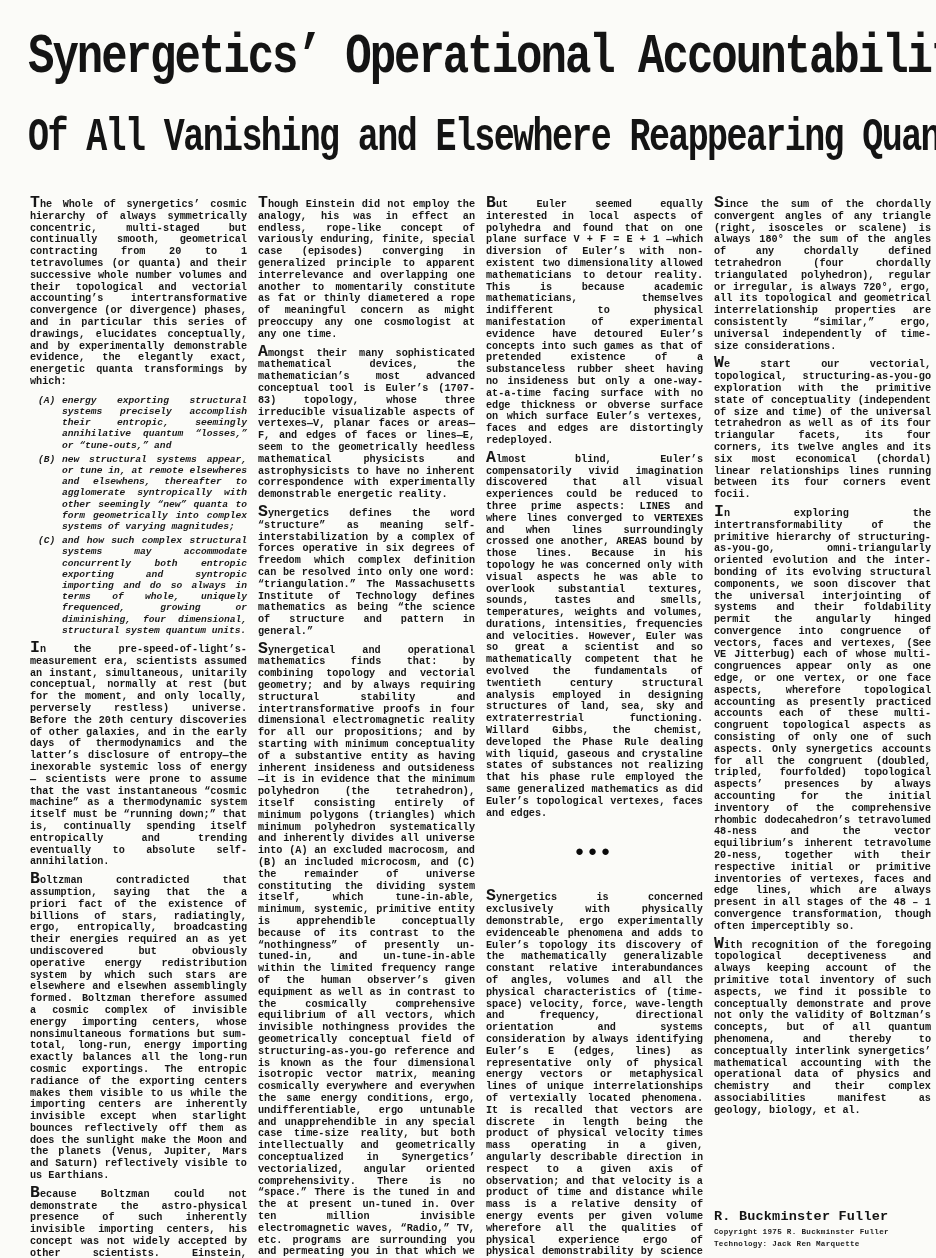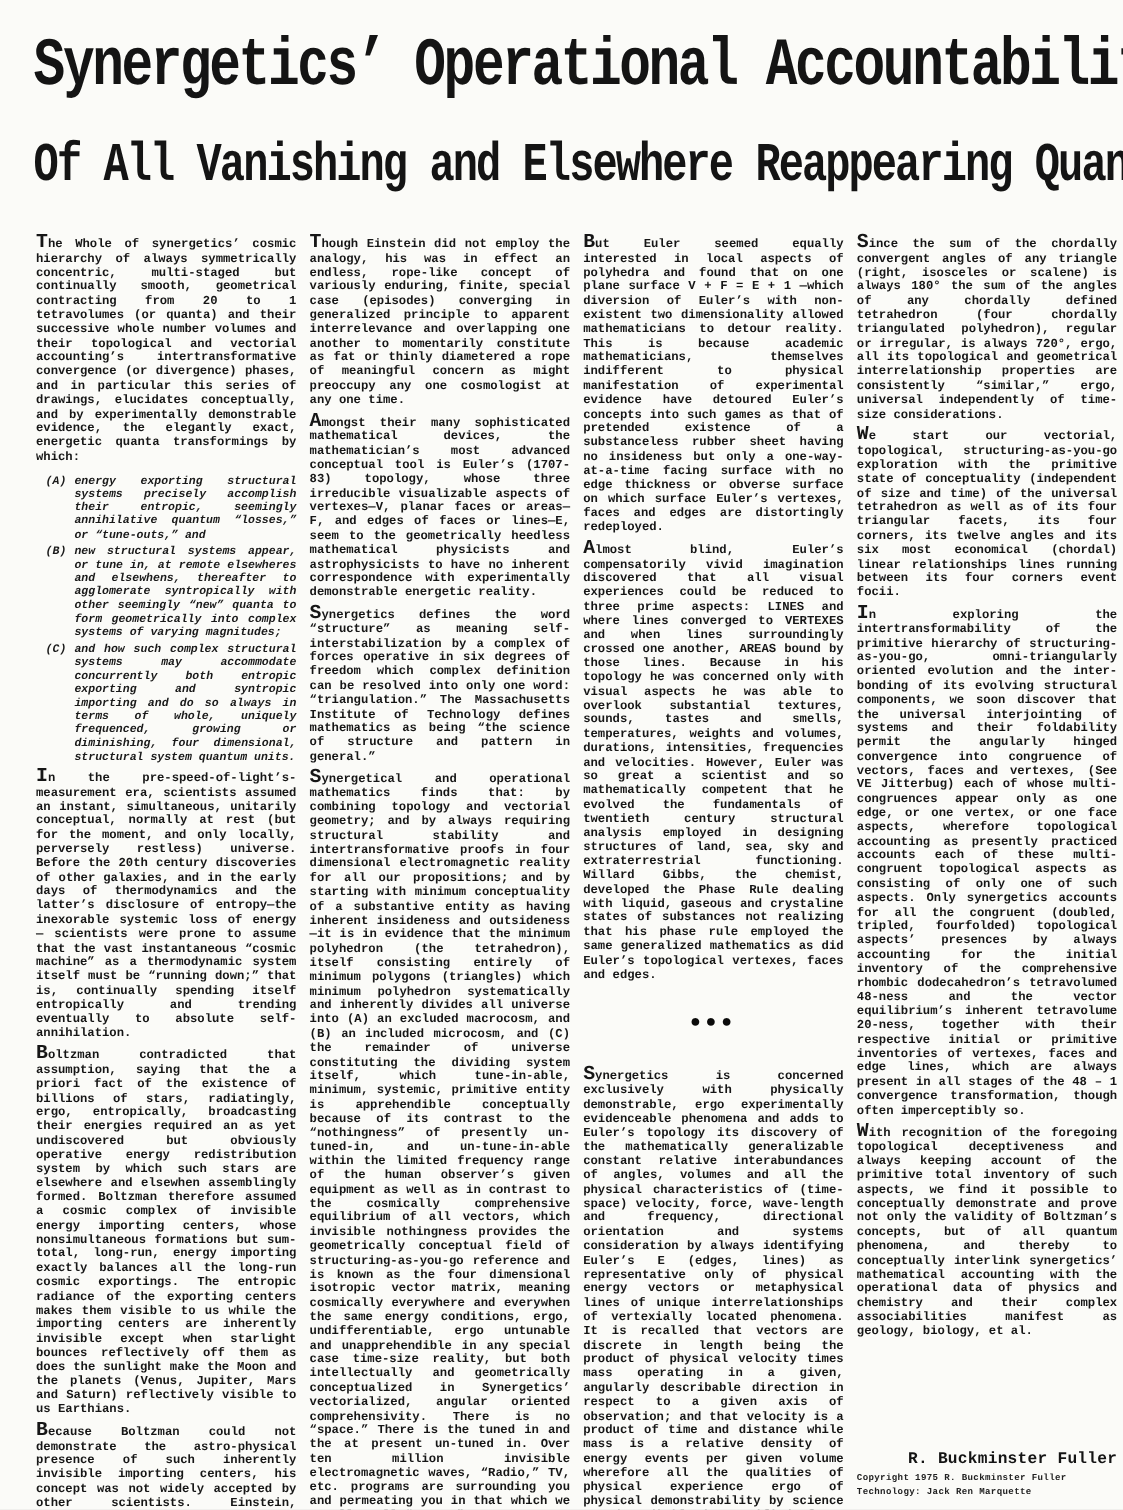--- a/index.html
+++ b/index.html
@@ -51,21 +51,21 @@
     font-size:9.6px;line-height:11.2px;text-align:justify;color:#1a1a1a;
   }
   .sublist-label{position:absolute;left:0;top:0;}
   .dots{
     text-align:center;
     font-size:15px;letter-spacing:4px;
     margin:25px 0 31px 0;color:#0a0a0a;
   }
   .dots.end{margin-top:34px;margin-right:18px;}
   .credits{margin-top:92px;}
-  .credits-name{font-size:13.5px;font-weight:700;letter-spacing:0.2px;margin:0;text-align:right;}
+  .credits-name{font-size:13.5px;font-weight:700;letter-spacing:0.2px;margin:0;}
   .credits-small{font-size:7.6px;font-weight:700;margin:4px 0 0 0;letter-spacing:0.3px;color:#222;}
 </style>
 </head>
 <body>
 
 <div class="page">
   <div class="masthead">
     <div class="title-line1">Synergetics’ Operational Accountability</div>
     <div class="title-line2">Of All Vanishing and Elsewhere Reappearing Quanta</div>
   </div>

